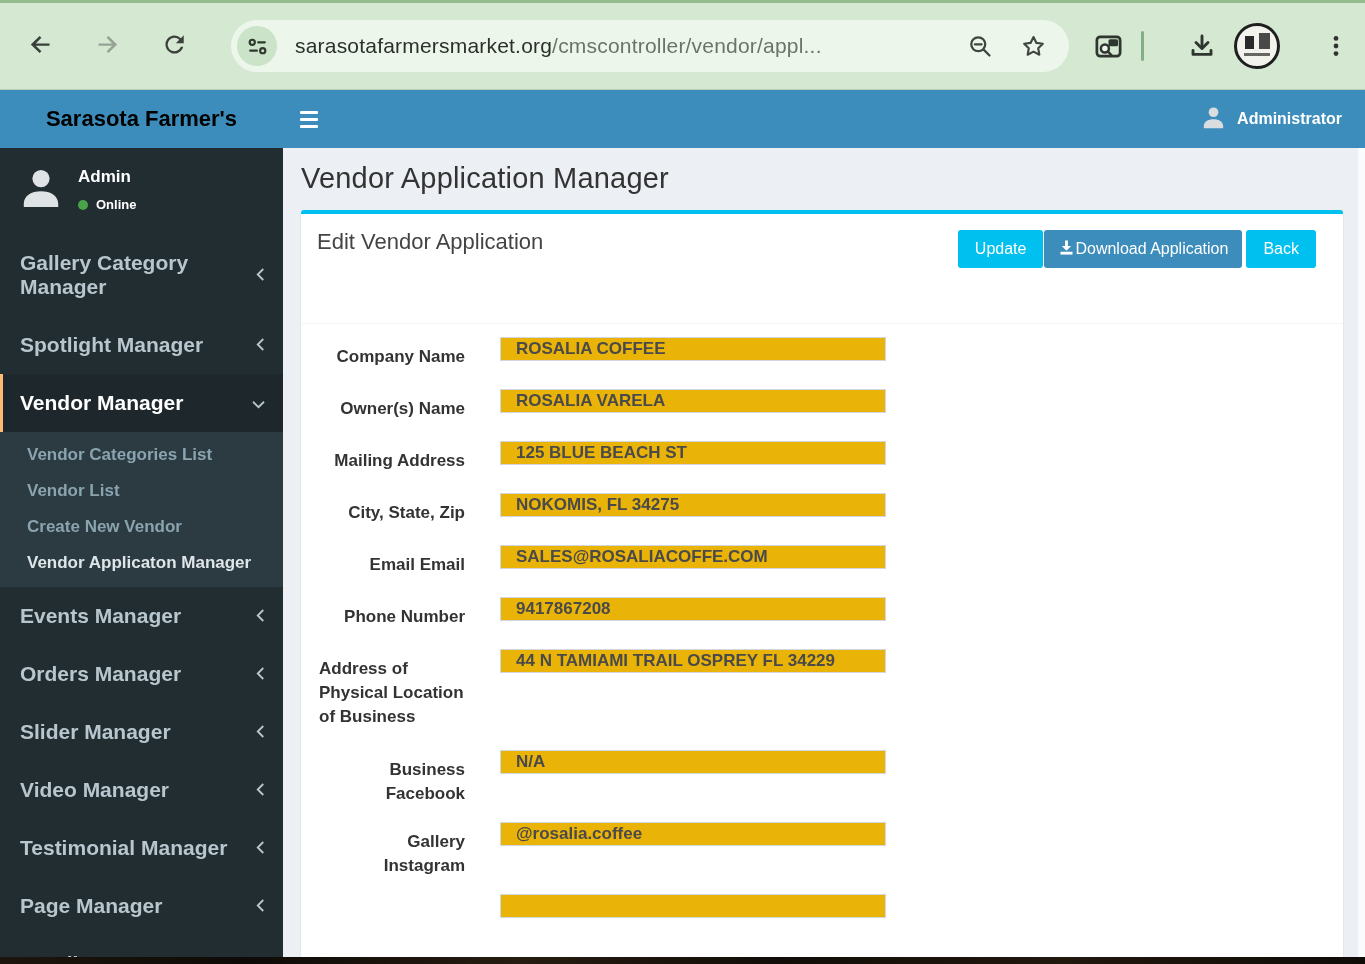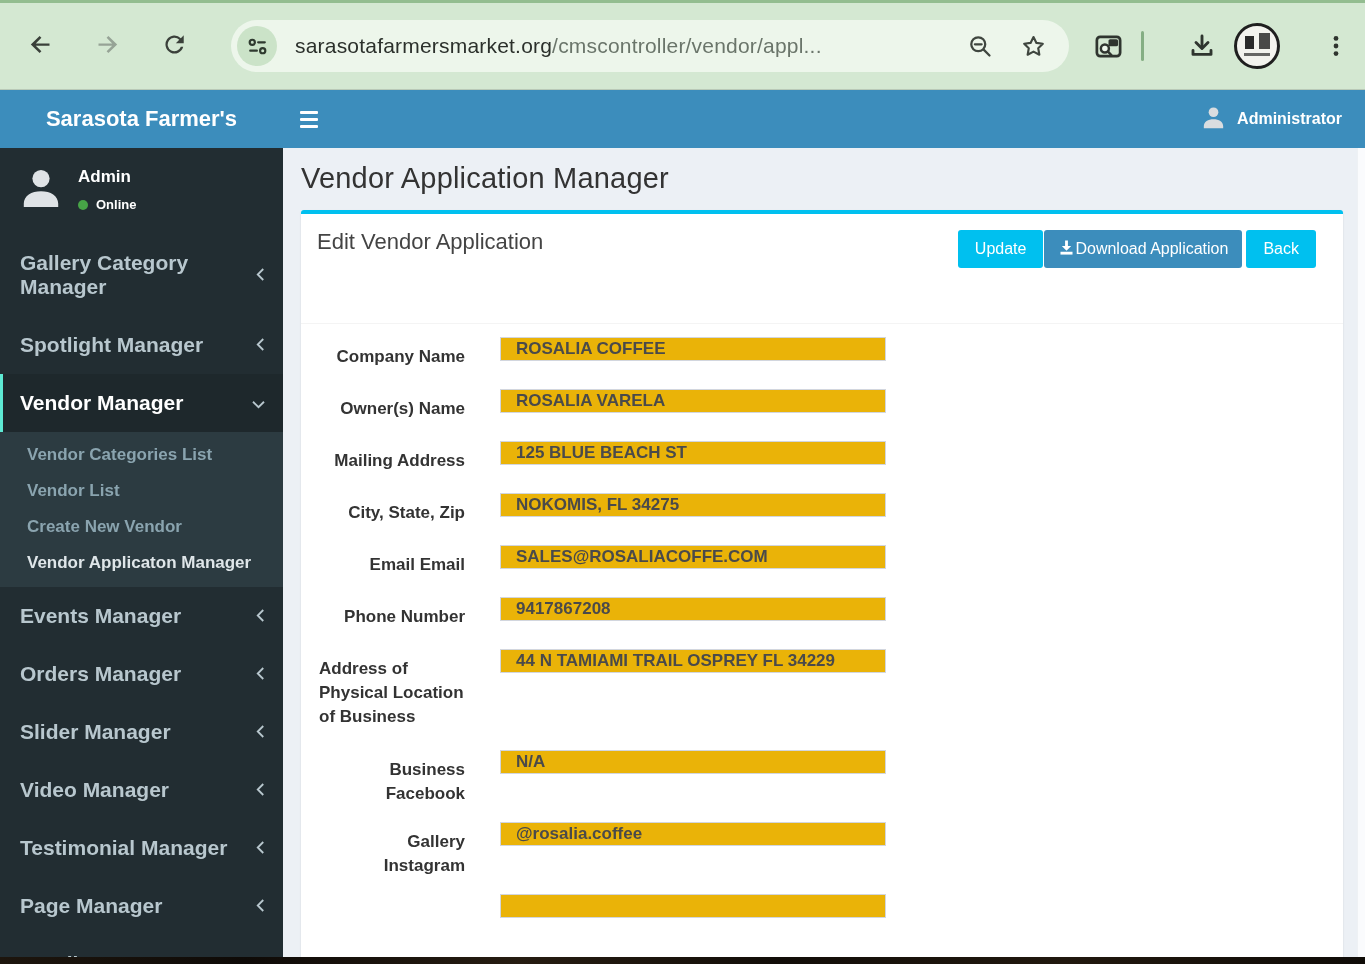--- a/index.html
+++ b/index.html
@@ -25,32 +25,32 @@
   .chrome-divider { width:3px; height:30px; background:#85ae84; border-radius:2px; }
   .avatar-chrome { width:46px; height:46px; border-radius:50%; background:#f3f3ee;
                    border:3px solid #1f1f1f; position:relative; overflow:hidden; flex:none; cursor:pointer; }
   .avatar-chrome i { position:absolute; background:#2a2a2a; }
   .avatar-chrome .m1 { left:8px;  top:10px; width:9px;  height:13px; }
   .avatar-chrome .m2 { left:22px; top:7px;  width:11px; height:16px; opacity:.85; }
   .avatar-chrome .m3 { left:7px;  top:27px; width:26px; height:3px;  opacity:.7; }
 
   
   .sidebar { position:absolute; top:90px; left:0; width:283px; bottom:7px; background:#222d32; }
-  .brand { height:58px; background:#3c8dbc; color:#ffffff; font-weight:bold; font-size:22px;
+  .brand { height:58px; background:#3c8dbc; color:#000000; font-weight:bold; font-size:22px;
            display:flex; align-items:center; justify-content:center; cursor:pointer; }
   .user-panel { display:flex; padding:16px 14px 14px 17px; gap:13px; align-items:flex-start; }
   .avatar-big { flex:none; }
   .user-name { color:#fff; font-weight:bold; font-size:17px; margin-top:3px; }
   .user-status { display:flex; align-items:center; gap:8px; margin-top:10px; cursor:pointer; }
   .dot { width:10px; height:10px; border-radius:50%; background:#47a447; }
   .user-status span.txt { color:#fff; font-weight:bold; font-size:13px; }
   .menu { margin-top:4px; }
   .menu-item { display:flex; align-items:center; justify-content:space-between;
                padding:17px 17px 17px 20px; color:#b8c7ce; font-weight:bold; font-size:21px; cursor:pointer; }
-  .menu-item.active { background:#1e282c; color:#fff; border-left:3px solid #5eead4; padding-left:17px; }
+  .menu-item.active { background:#1e282c; color:#fff; border-left:3px solid #fdba74; padding-left:17px; }
   .submenu { background:#2c3b41; padding:5px 0 6px 0; }
   .submenu-item { padding:8px 16px 8px 27px; color:#8aa4af; font-weight:bold; font-size:17px; cursor:pointer; }
   .submenu-item.active { color:#dfe6e9; }
 
   
   .topnav { position:absolute; top:90px; left:283px; right:0; height:58px; background:#3c8dbc;
             display:flex; align-items:center; justify-content:space-between; padding:0 23px 0 17px; }
   .hamburger { width:34px; height:34px; display:flex; flex-direction:column; justify-content:center;
                gap:4px; cursor:pointer; }
   .hamburger i { display:block; width:18px; height:3px; background:#fff; border-radius:1px; }

